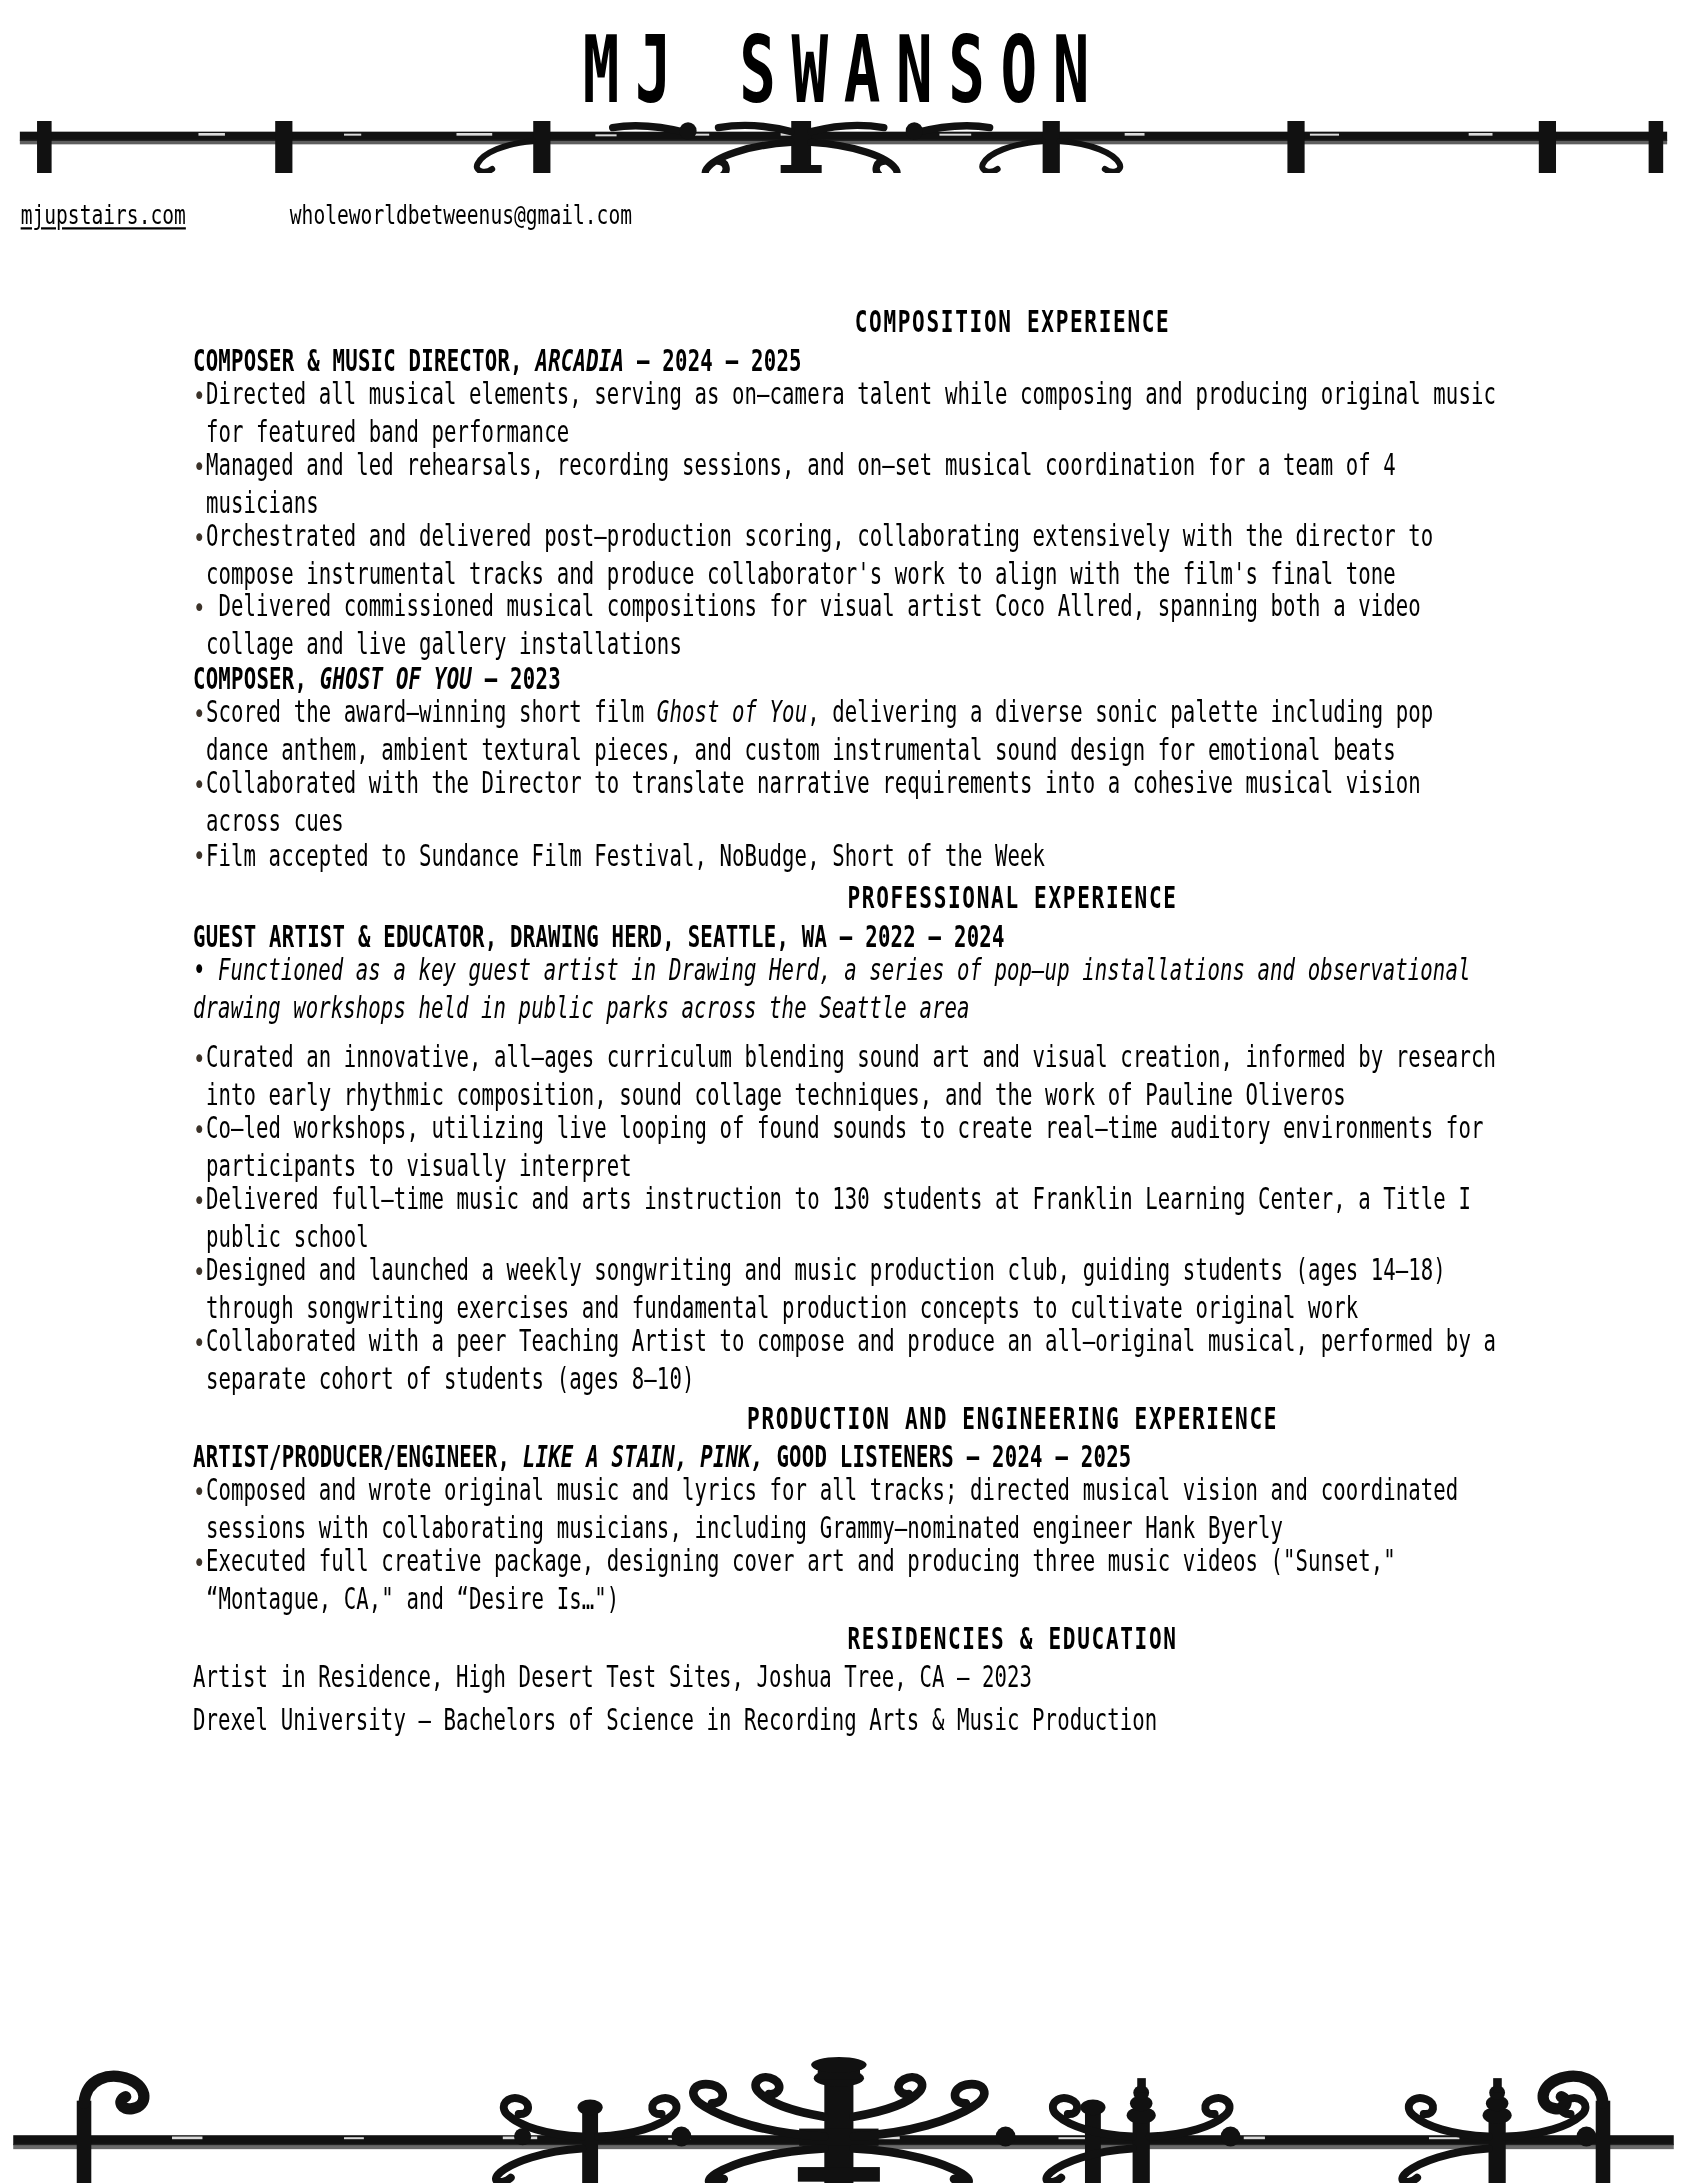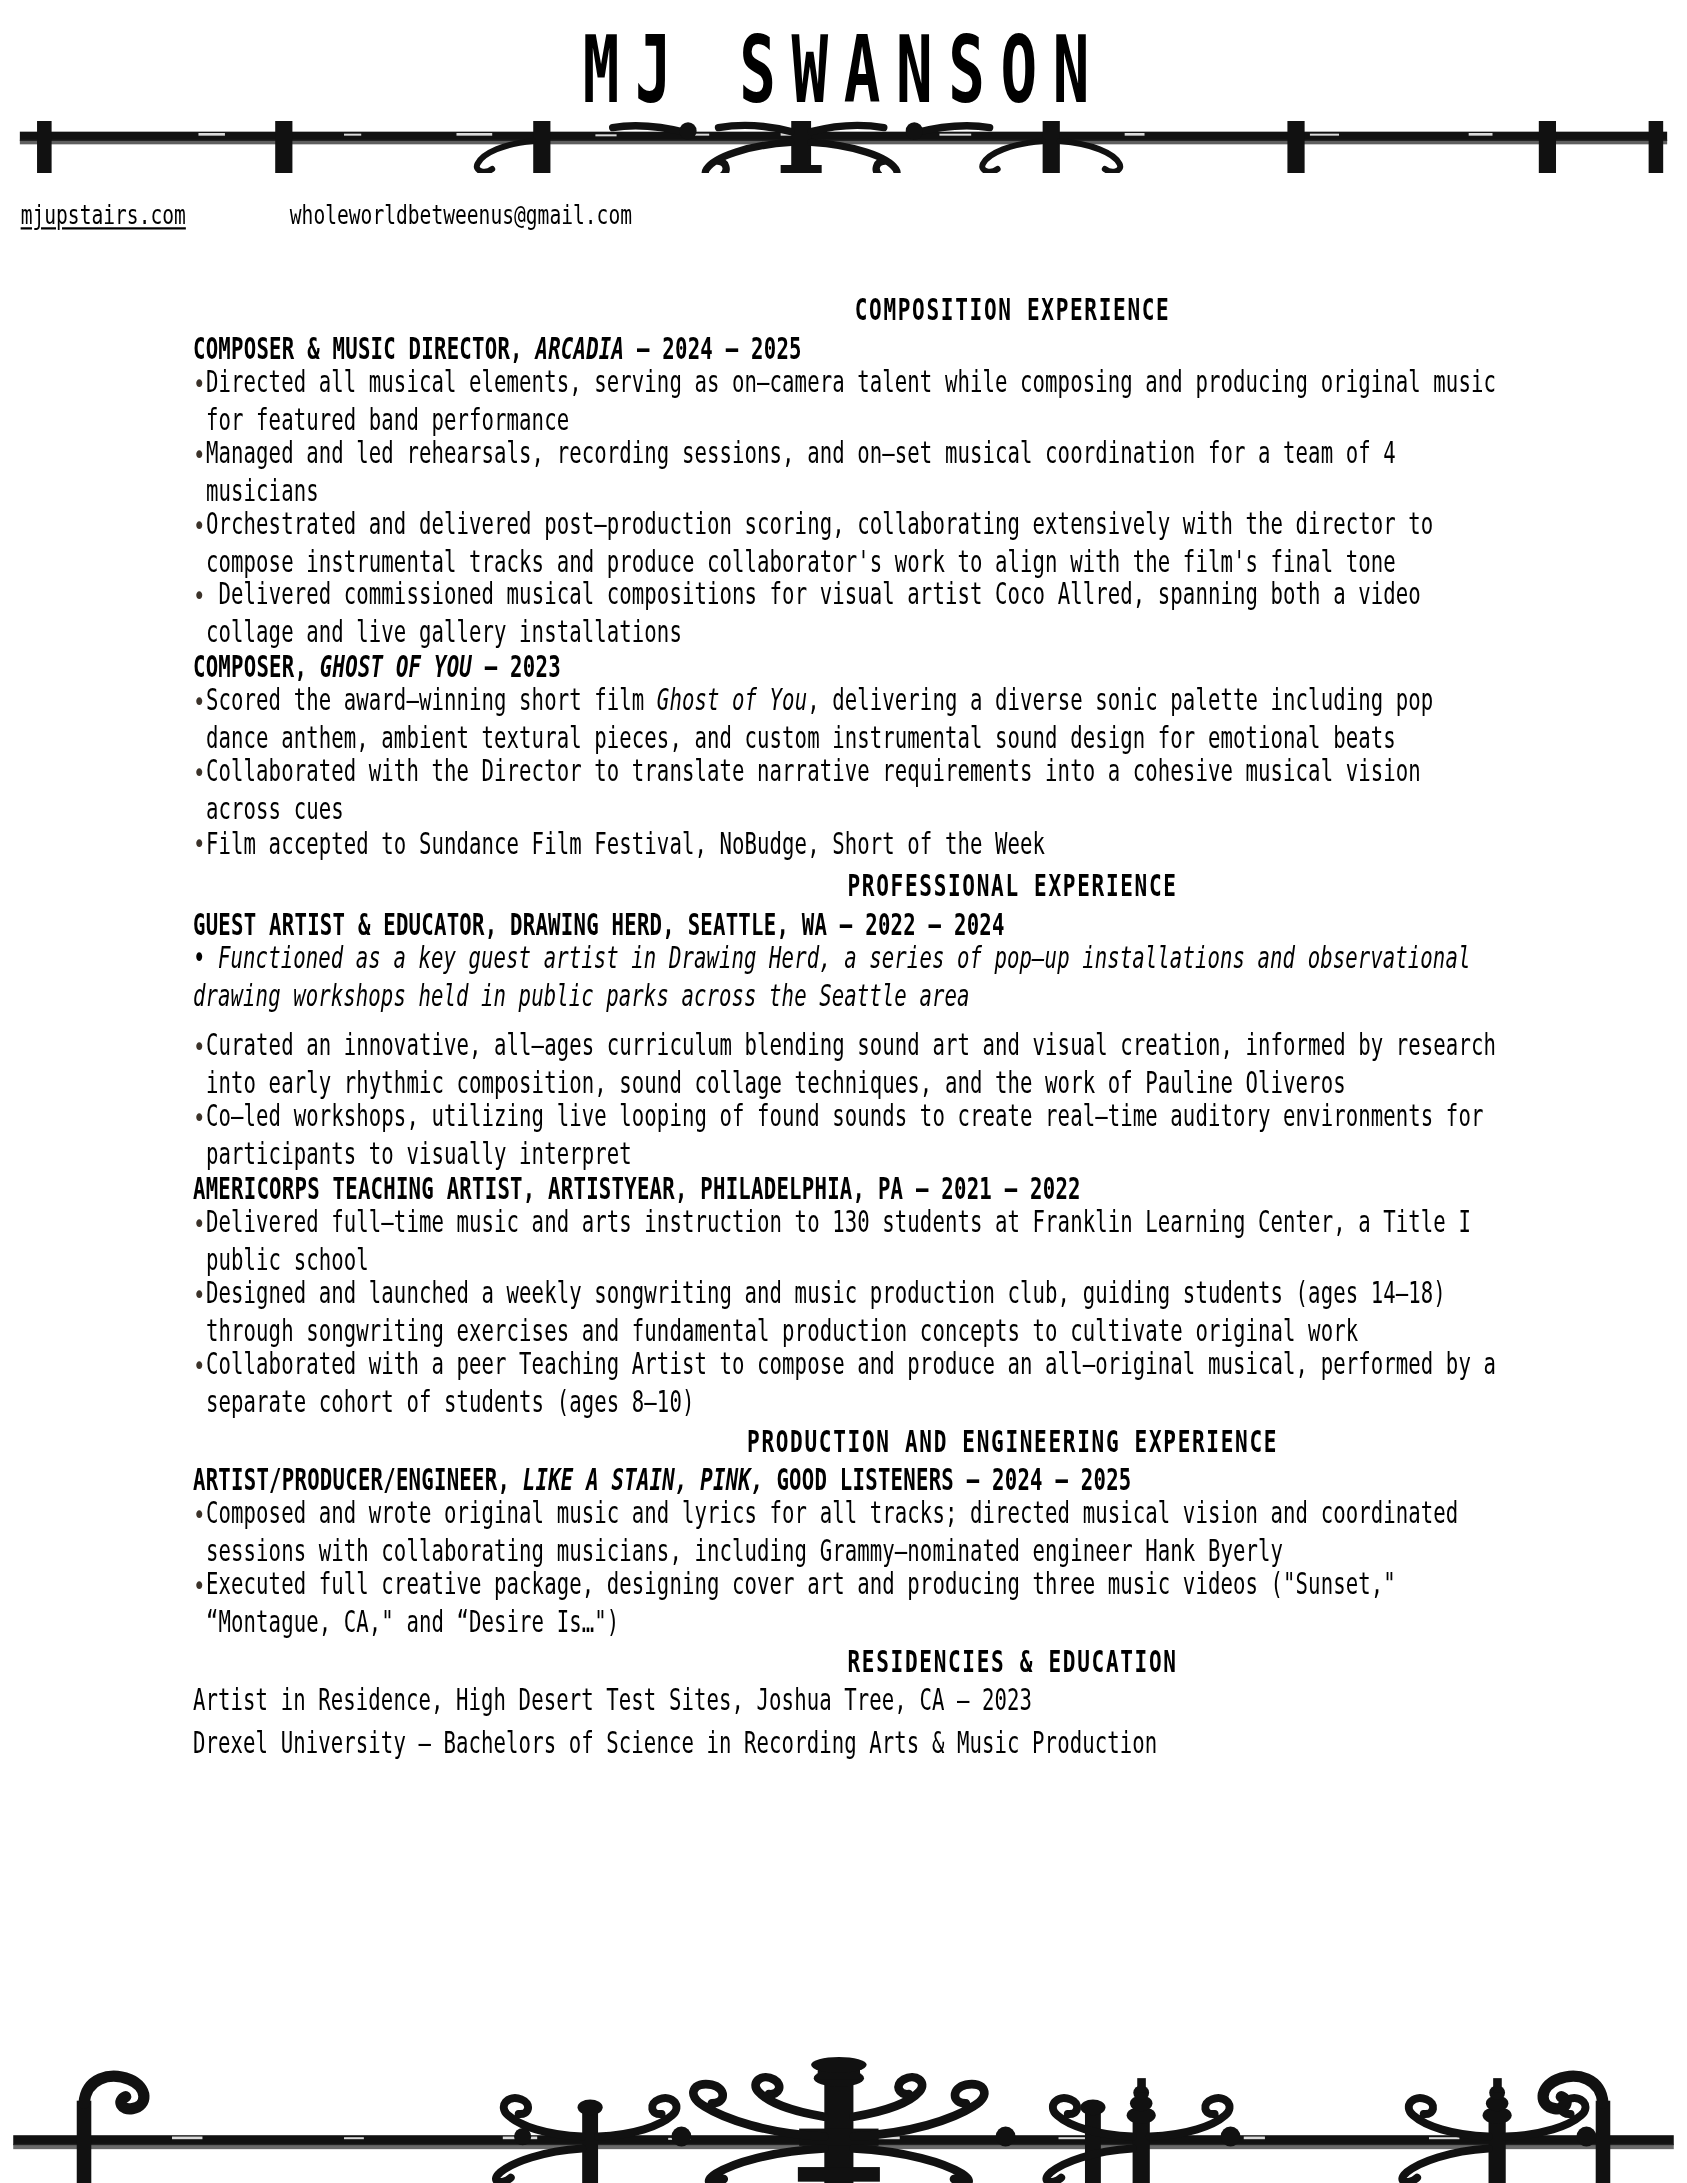--- a/index.html
+++ b/index.html
@@ -47,21 +47,21 @@
     color:#000;
     white-space:pre;
   }
   .contact a { text-decoration:underline; text-underline-offset:2.6px; }
   .contact .gap { width:40px; }
 
   
   .content {
     position:absolute;
     left:193px;
-    top:286px;
+    top:298px;
     width:1303px;
   }
 
   
   .tx {
     display:block;
     white-space:pre-wrap;
     transform:scaleX(0.795) scaleY(1.13);
     transform-origin:left center;
     width:125.8%;
@@ -268,23 +268,20 @@
           <span class="tx">Curated an innovative, all–ages curriculum blending sound art and visual creation, informed by research into early rhythmic composition, sound collage techniques, and the work of Pauline Oliveros</span>
         </span>
     </div>
     <div class="bul">
       <span class="dot">•</span>
       <span class="bt">
           <span class="tx">Co–led workshops, utilizing live looping of found sounds to create real–time auditory environments for participants to visually interpret</span>
         </span>
     </div>
 
-    <div class="job">
-      <span class="tx">AMERICORPS TEACHING ARTIST, ARTISTYEAR, PHILADELPHIA, PA – 2021 – 2022</span>
-    </div>
     <div class="bul">
       <span class="dot">•</span>
       <span class="bt">
           <span class="tx">Delivered full–time music and arts instruction to 130 students at Franklin Learning Center, a Title I public school</span>
         </span>
     </div>
     <div class="bul">
       <span class="dot">•</span>
       <span class="bt">
           <span class="tx">Designed and launched a weekly songwriting and music production club, guiding students (ages 14–18) through songwriting exercises and fundamental production concepts to cultivate original work</span>

